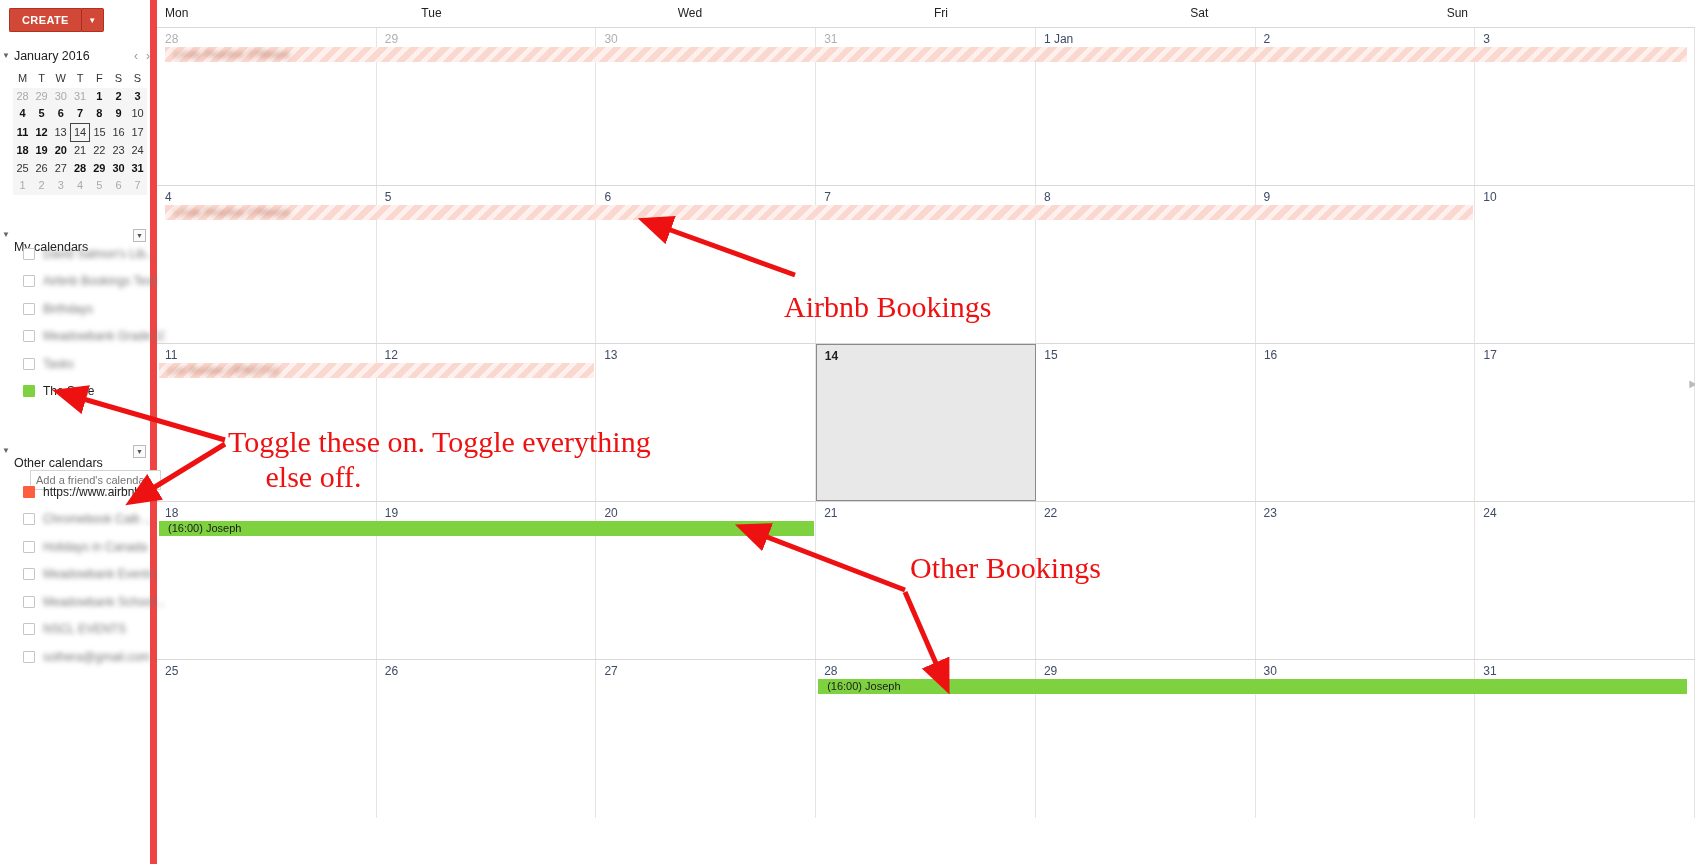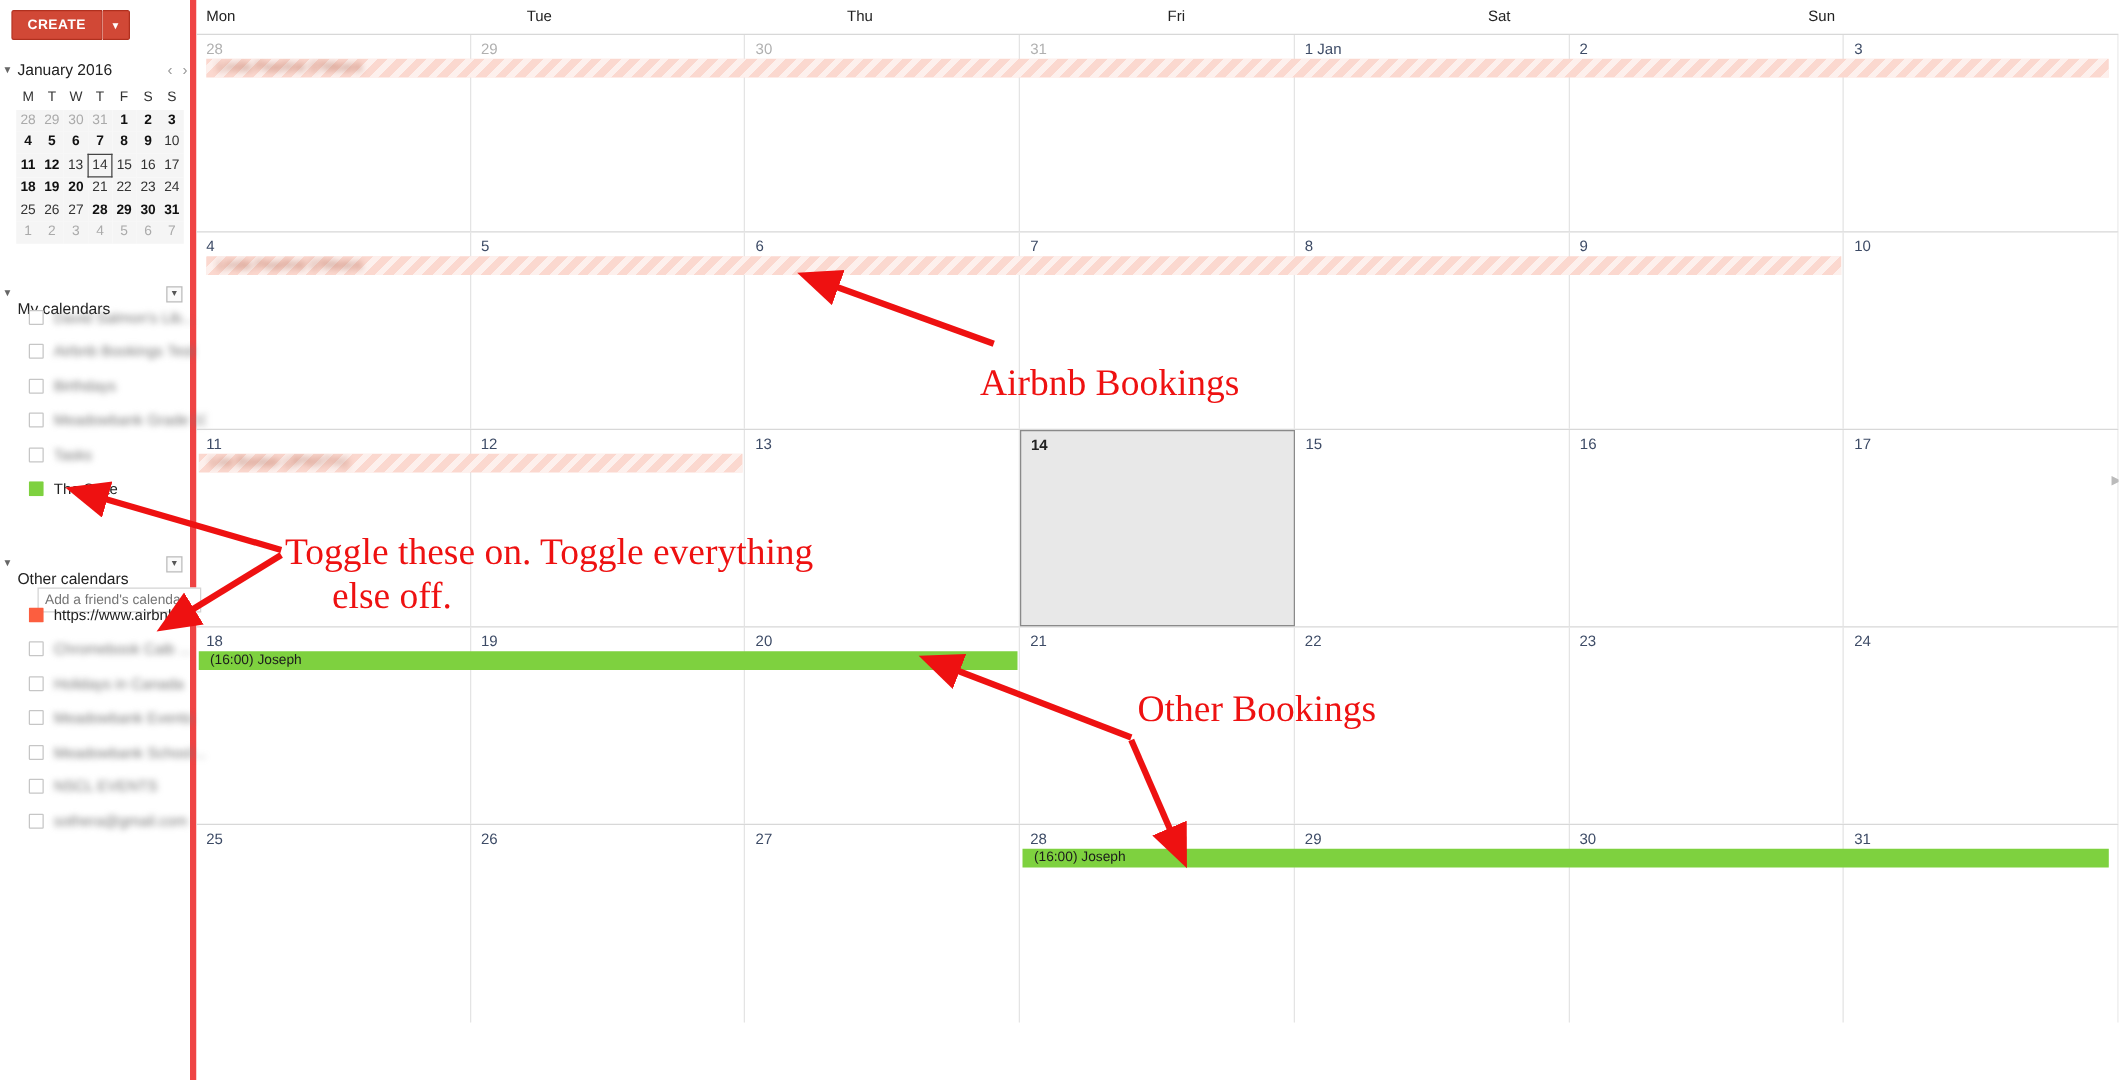--- a/index.html
+++ b/index.html
@@ -18,21 +18,21 @@
     background: #ffffff;
   }
 
   
   #sidebar {
     position: absolute;
     left: 0; top: 0;
     width: 157px;
     height: 864px;
     background: #ffffff;
-    border-right: 5px solid #ef4444;
+    border-right: 7px solid #ef4444;
     box-sizing: border-box;
   }
 
   .create-row {
     position: absolute;
     left: 9px; top: 8px;
     display: flex;
     align-items: stretch;
     height: 24px;
   }
@@ -471,21 +471,21 @@
           <span class="cbox"></span>
           <span class="cal-name blurred">sothera@gmail.com</span>
         </div>
       </div>
   </div>
 
   <div id="grid">
     <div id="daynames">
         <div class="dayname">Mon</div>
         <div class="dayname">Tue</div>
-        <div class="dayname">Thu</div>
+        <div class="dayname">Wed</div>
         <div class="dayname">Fri</div>
         <div class="dayname">Sat</div>
         <div class="dayname">Sun</div>
       </div>
     <div id="weeks">
         <div class="week">
           <div class="daycell">
             <div class="dnum out">28</div>
           </div>
           <div class="daycell">

